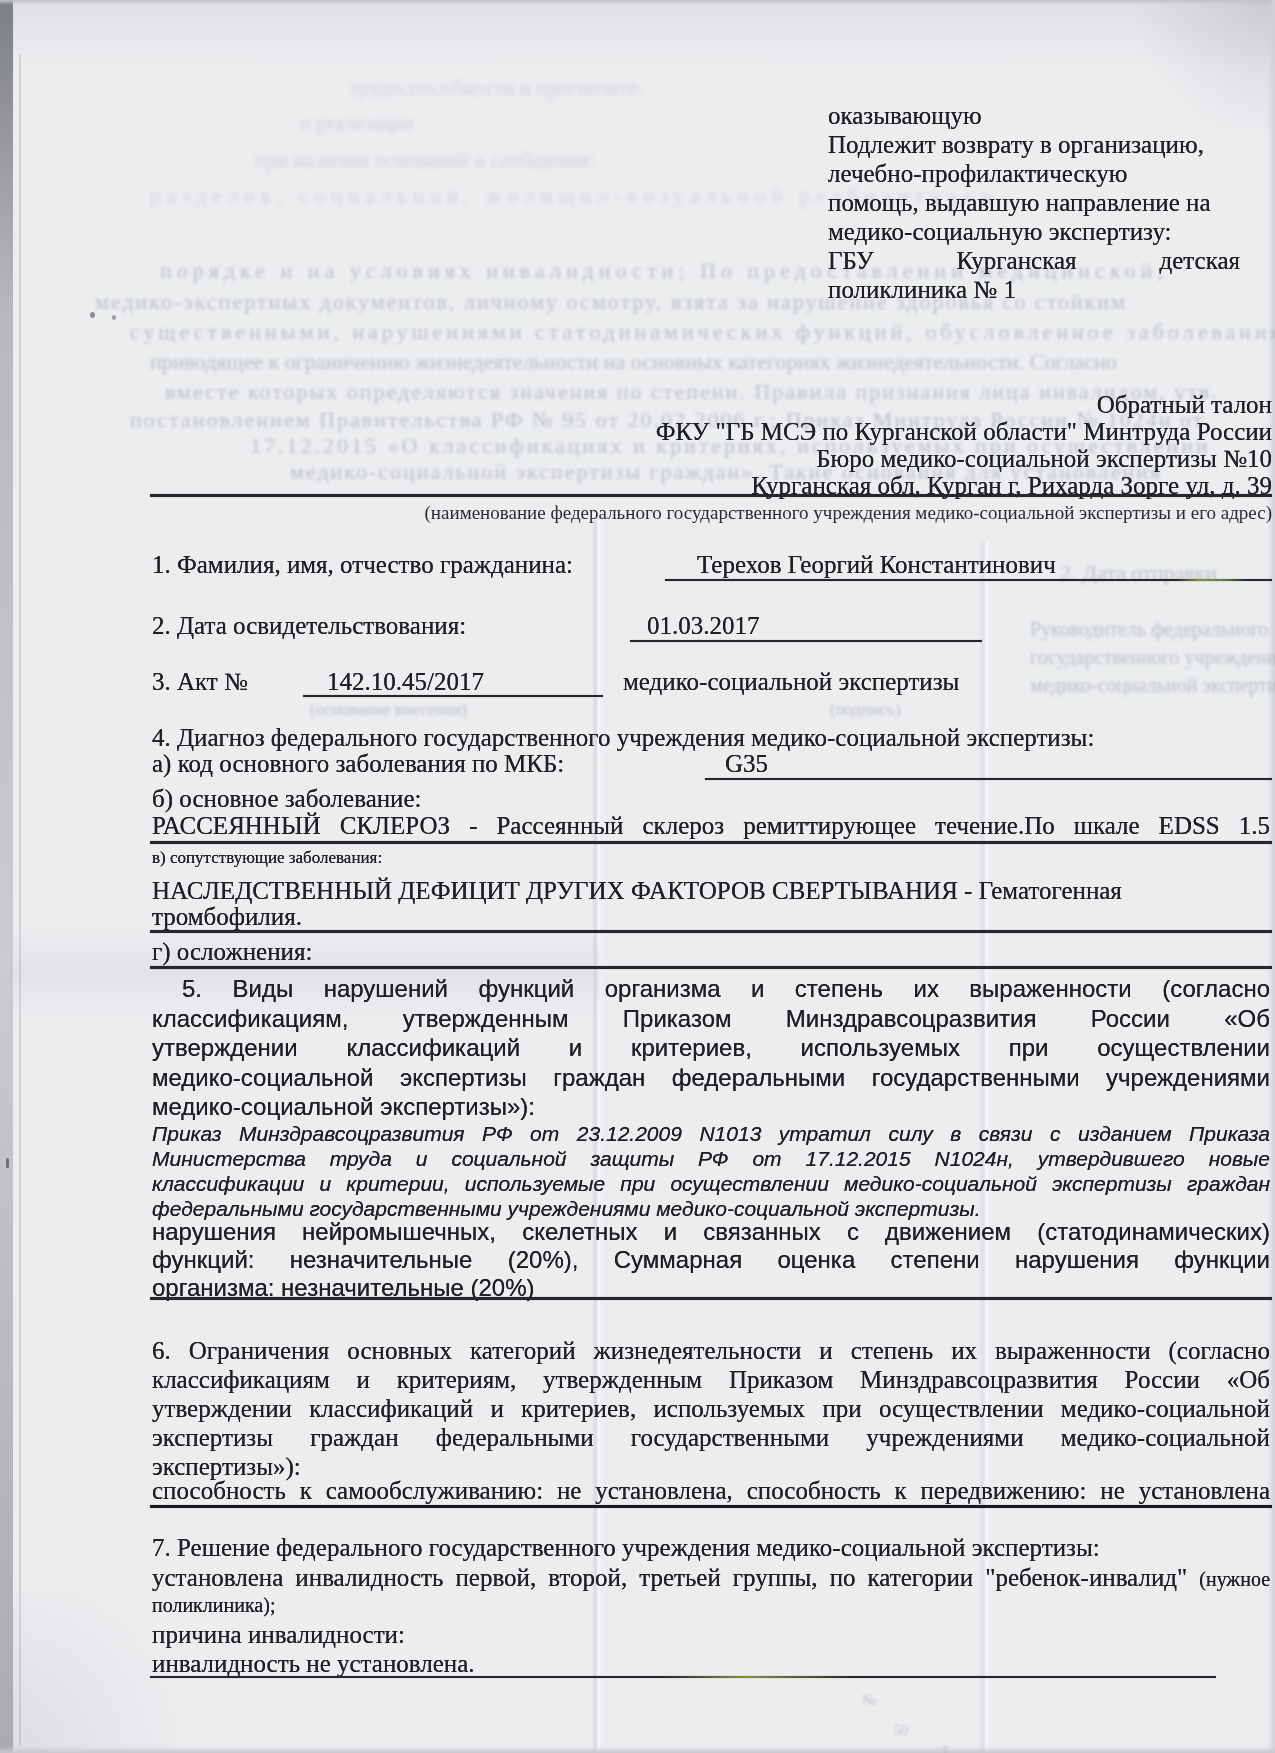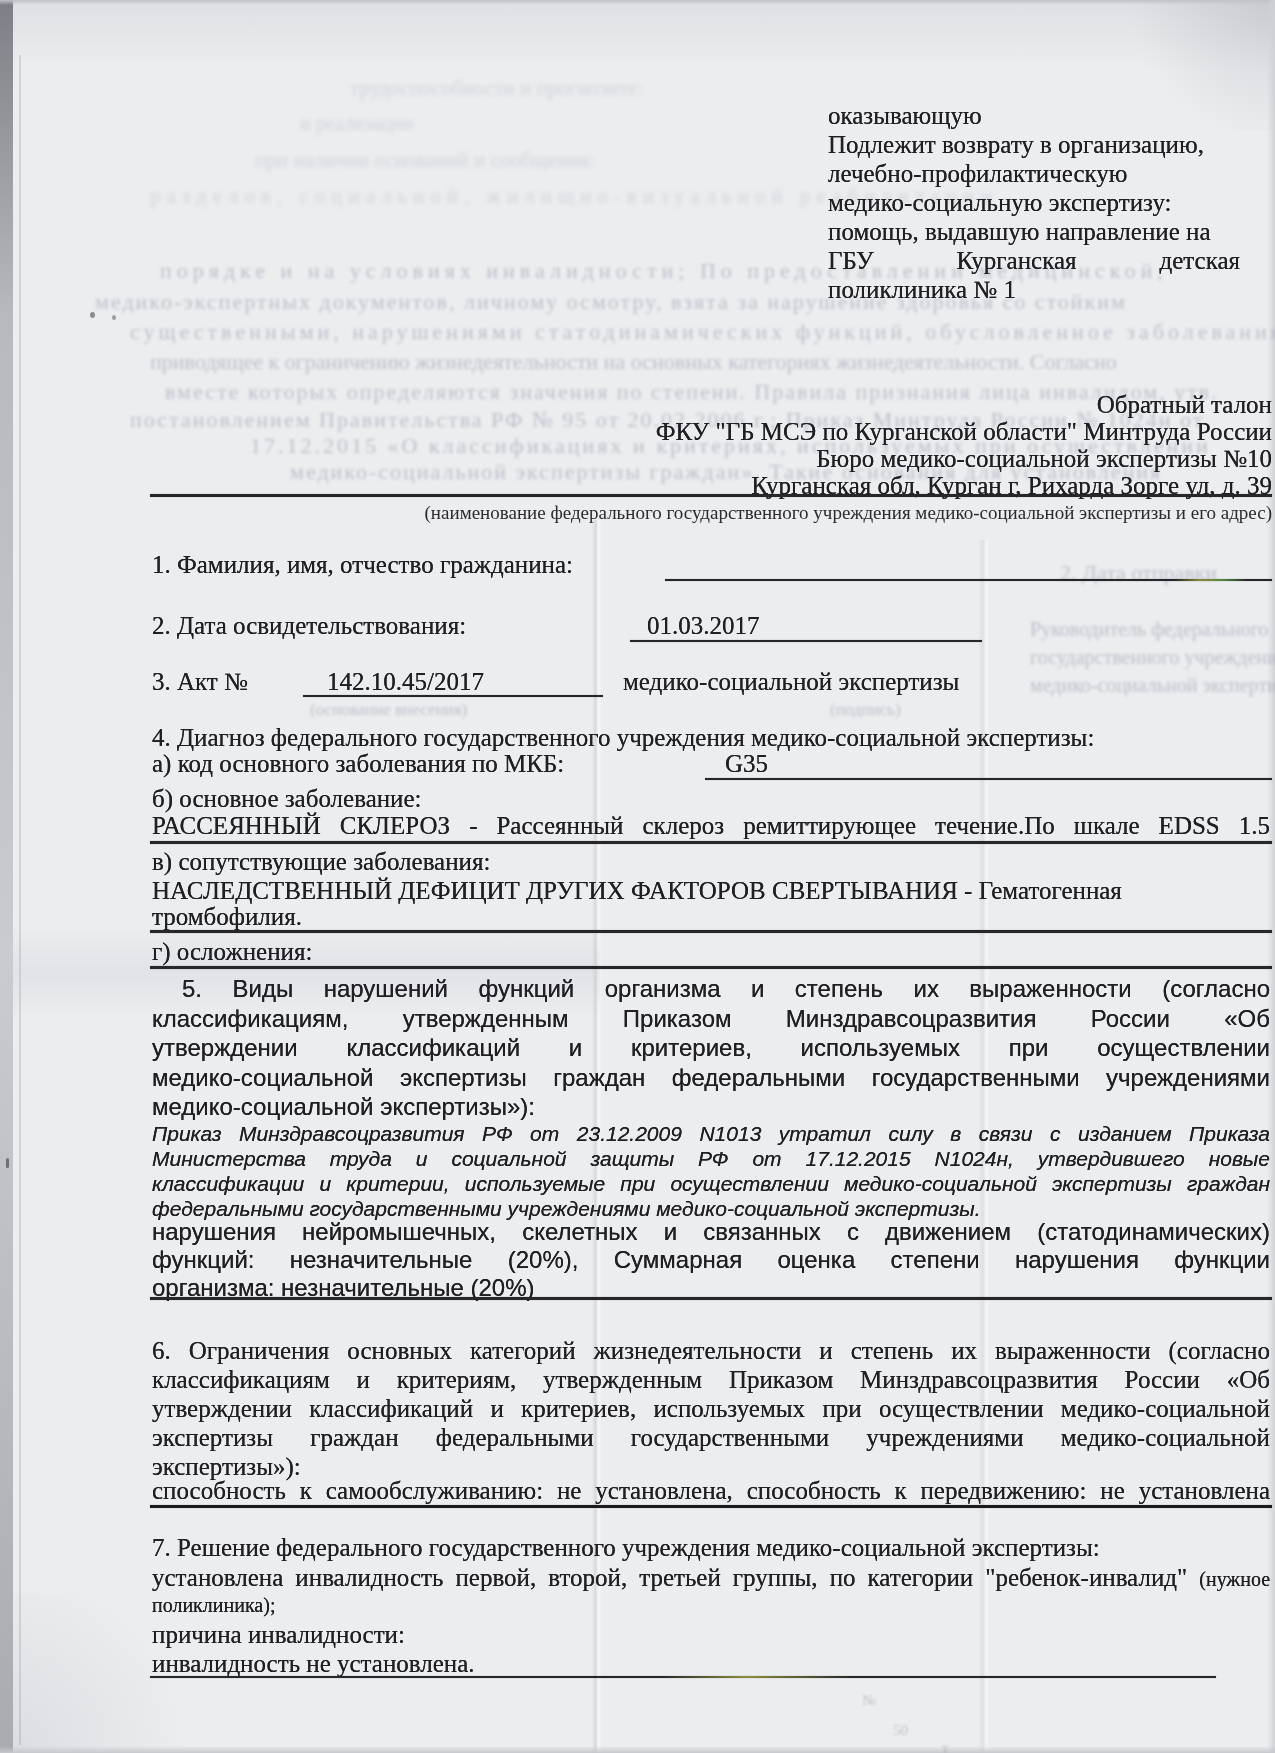--- a/index.html
+++ b/index.html
@@ -98,57 +98,58 @@
   <div class="speck" style="left:112px;top:315px;width:4px;height:5px;opacity:.5;"></div>
   <div class="speck" style="left:6px;top:1158px;width:3px;height:10px;opacity:.7;border-radius:2px;"></div>
   <div class="mark" style="left:862px;top:1692px;">№</div>
   <div class="mark" style="left:893px;top:1722px;">50</div>
   <div class="mark" style="left:942px;top:1740px;">т</div>
 
   <div class="block serif soft" style="left:828px;top:101px;width:412px;font-size:25px;line-height:29px;">
     <div>оказывающую</div>
     <div>Подлежит возврату в организацию,</div>
     <div>лечебно-профилактическую</div>
+    <div>помощь, выдавшую направление на</div>
     <div>медико-социальную экспертизу:</div>
-    <div>помощь, выдавшую направление на</div>
     <div class="just">ГБУ Курганская детская</div>
     <div>поликлиника № 1</div>
   </div>
 
   <div class="block serif soft center" style="left:150px;top:391px;width:1122px;font-size:25px;line-height:27px;">
     <div>Обратный талон</div>
     <div>ФКУ "ГБ МСЭ по Курганской области" Минтруда России</div>
     <div>Бюро медико-социальной экспертизы №10</div>
     <div>Курганская обл, Курган г, Рихарда Зорге ул, д. 39</div>
   </div>
   <div class="rule r1"></div>
   <div class="abs serif center" style="left:150px;top:502px;width:1122px;font-size:19px;color:#2a2a30;">(наименование федерального государственного учреждения медико-социальной экспертизы и его адрес)</div>
 
   <div class="abs serif soft nowrap" style="left:152px;top:551px;font-size:25px;">1. Фамилия, имя, отчество гражданина:</div>
+  <div class="abs serif soft nowrap" style="left:697px;top:551px;font-size:25px;">Терехов Георгий Константинович</div>
   <div class="rule r2"></div>
 
   <div class="abs serif soft nowrap" style="left:152px;top:612px;font-size:25px;">2. Дата освидетельствования:</div>
   <div class="abs serif soft nowrap" style="left:647px;top:612px;font-size:25px;">01.03.2017</div>
   <div class="rule r3"></div>
 
   <div class="abs serif soft nowrap" style="left:152px;top:668px;font-size:25px;">3. Акт №</div>
   <div class="abs serif soft nowrap" style="left:327px;top:668px;font-size:25px;">142.10.45/2017</div>
   <div class="abs serif soft nowrap" style="left:623px;top:668px;font-size:25px;">медико-социальной экспертизы</div>
   <div class="rule r4"></div>
 
   <div class="abs serif soft nowrap" style="left:152px;top:724px;font-size:25px;">4. Диагноз федерального государственного учреждения медико-социальной экспертизы:</div>
   <div class="abs serif soft nowrap" style="left:152px;top:750px;font-size:25px;">а) код основного заболевания по МКБ:</div>
   <div class="abs serif soft nowrap" style="left:725px;top:750px;font-size:25px;">G35</div>
   <div class="rule r5"></div>
 
   <div class="abs serif soft nowrap" style="left:152px;top:785px;font-size:25px;">б) основное заболевание:</div>
   <div class="abs serif soft just" style="left:152px;top:812px;width:1118px;font-size:25px;">РАССЕЯННЫЙ СКЛЕРОЗ - Рассеянный склероз ремиттирующее течение.По шкале EDSS 1.5</div>
   <div class="rule r6"></div>
 
-  <div class="abs serif soft nowrap" style="left:152px;top:848px;font-size:25px;">в) сопутствующие заболевания:</div>
+  <div class="abs serif soft nowrap" style="left:152px;top:848px;font-size:17px;">в) сопутствующие заболевания:</div>
   <div class="abs serif soft nowrap" style="left:152px;top:877px;font-size:25px;">НАСЛЕДСТВЕННЫЙ ДЕФИЦИТ ДРУГИХ ФАКТОРОВ СВЕРТЫВАНИЯ - Гематогенная</div>
   <div class="abs serif soft nowrap" style="left:152px;top:903px;font-size:25px;">тромбофилия.</div>
   <div class="rule r7"></div>
 
   <div class="abs serif soft nowrap" style="left:152px;top:938px;font-size:25px;">г) осложнения:</div>
   <div class="rule r8"></div>
 
   <div class="block sans soft" style="left:152px;top:974px;width:1118px;font-size:24px;line-height:29.5px;">
     <div class="just" style="text-indent:30px;">5. Виды нарушений функций организма и степень их выраженности (согласно</div>
     <div class="just">классификациям, утвержденным Приказом Минздравсоцразвития России «Об</div>

